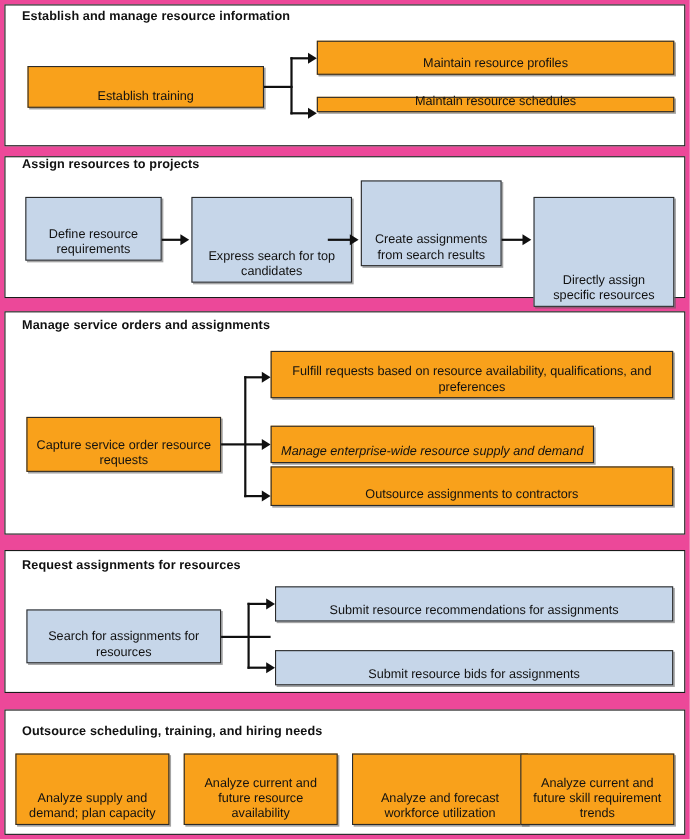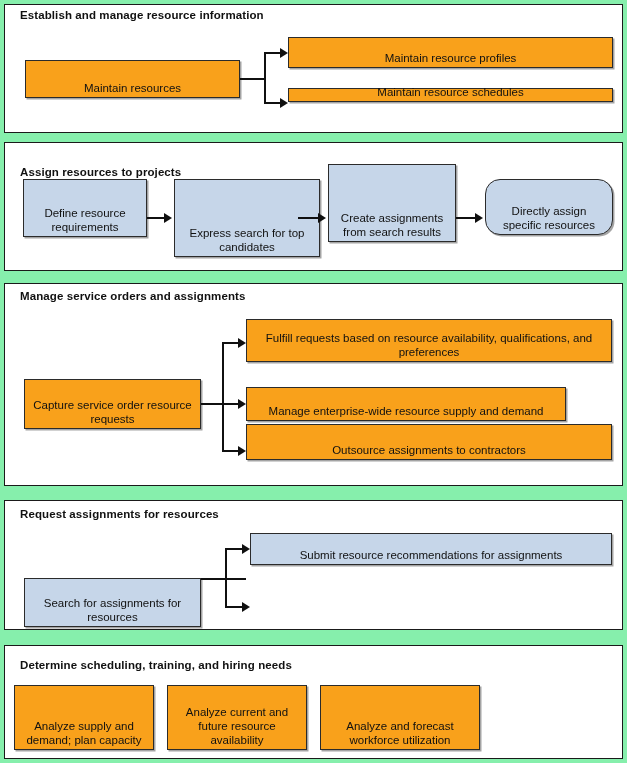--- a/index.html
+++ b/index.html
@@ -12,21 +12,21 @@
     height: 763px;
     font-family: "Liberation Sans", sans-serif;
     color: #1a1a1a;
     overflow: hidden;
   }
 
   #diagram {
     position: relative;
     width: 627px;
     height: 763px;
-    background: #86efac;
+    background: #ec4899;
   }
 
   
   .panel {
     position: absolute;
     background: #ffffff;
     border: 1px solid #1a1a1a;
     box-sizing: border-box;
   }
   .panel-title {
@@ -79,52 +79,52 @@
 </head>
 <body>
 
 <div id="diagram">
 
   <div class="panel" style="left:4px; top:4px; width:619px; height:129px;">
   </div>
   <div class="panel-title" style="left:20px; top:9px;">Establish and manage resource information</div>
 
   <div class="node orange" style="left:25px; top:60px; width:215px; height:38px;">
-    <span>Maintain resources</span>
+    <span>Establish training</span>
   </div>
 
   <div class="node orange" style="left:288px; top:37px; width:325px; height:31px;">
     <span>Maintain resource profiles</span>
   </div>
 
   <div class="node orange" style="left:288px; top:88px; width:325px; height:14px;">
     <span>Maintain resource schedules</span>
   </div>
 
   <div class="hline" style="left:240px; top:78px; width:26px;"></div>
   <div class="vline" style="left:264px; top:52px; height:52px;"></div>
   <div class="hline" style="left:264px; top:52px; width:18px;"></div>
   <div class="arrowhead" style="left:280px; top:48px;"></div>
   <div class="hline" style="left:264px; top:102px; width:18px;"></div>
   <div class="arrowhead" style="left:280px; top:98px;"></div>
 
   <div class="panel" style="left:4px; top:142px; width:619px; height:129px;">
   </div>
-  <div class="panel-title" style="left:20px; top:166px;">Assign resources to projects</div>
+  <div class="panel-title" style="left:20px; top:144px;">Assign resources to projects</div>
 
   <div class="node blue" style="left:23px; top:179px; width:124px; height:58px;">
     <span>Define resource requirements</span>
   </div>
   <div class="node blue" style="left:174px; top:179px; width:146px; height:78px;">
     <span>Express search for top candidates</span>
   </div>
   <div class="node blue" style="left:328px; top:164px; width:128px; height:78px;">
     <span>Create assignments from search results</span>
   </div>
-  <div class="node blue" style="left:485px; top:179px; width:128px; height:56px;border-radius:15px;">
+  <div class="node blue" style="left:485px; top:179px; width:128px; height:100px;">
     <span>Directly assign specific resources</span>
   </div>
 
   <div class="hline" style="left:147px; top:217px; width:19px;"></div>
   <div class="arrowhead" style="left:164px; top:213px;"></div>
 
   <div class="hline" style="left:298px; top:217px; width:22px;"></div>
   <div class="arrowhead" style="left:318px; top:213px;"></div>
 
   <div class="hline" style="left:456px; top:217px; width:21px;"></div>
@@ -134,61 +134,67 @@
   </div>
   <div class="panel-title" style="left:20px; top:290px;">Manage service orders and assignments</div>
 
   <div class="node orange" style="left:24px; top:379px; width:177px; height:50px;">
     <span>Capture service order resource requests</span>
   </div>
 
   <div class="node orange" style="left:246px; top:319px; width:366px; height:43px;">
     <span>Fulfill requests based on resource availability, qualifications, and preferences</span>
   </div>
-  <div class="node orange" style="left:246px; top:387px; width:320px; height:34px;">
+  <div class="node orange" style="left:246px; top:387px; width:294px; height:34px;font-style:italic;">
     <span>Manage enterprise-wide resource supply and demand</span>
   </div>
   <div class="node orange" style="left:246px; top:424px; width:366px; height:36px;">
     <span>Outsource assignments to contractors</span>
   </div>
 
   <div class="hline" style="left:201px; top:403px; width:42px;"></div>
   <div class="vline" style="left:222px; top:342px; height:110px;"></div>
   <div class="hline" style="left:222px; top:342px; width:18px;"></div>
   <div class="arrowhead" style="left:238px; top:338px;"></div>
   <div class="arrowhead" style="left:238px; top:399px;"></div>
   <div class="hline" style="left:222px; top:450px; width:18px;"></div>
   <div class="arrowhead" style="left:238px; top:446px;"></div>
 
   <div class="panel" style="left:4px; top:500px; width:619px; height:130px;">
   </div>
   <div class="panel-title" style="left:20px; top:508px;">Request assignments for resources</div>
 
-  <div class="node blue" style="left:24px; top:554px; width:177px; height:49px;margin-top:24px;">
+  <div class="node blue" style="left:24px; top:554px; width:177px; height:49px;">
     <span>Search for assignments for resources</span>
   </div>
 
   <div class="node blue" style="left:250px; top:533px; width:362px; height:32px;">
     <span>Submit resource recommendations for assignments</span>
+  </div>
+  <div class="node blue" style="left:250px; top:591px; width:362px; height:32px;">
+    <span>Submit resource bids for assignments</span>
   </div>
 
   <div class="hline" style="left:201px; top:578px; width:45px;"></div>
   <div class="vline" style="left:225px; top:548px; height:60px;"></div>
   <div class="hline" style="left:225px; top:548px; width:19px;"></div>
   <div class="arrowhead" style="left:242px; top:544px;"></div>
   <div class="hline" style="left:225px; top:606px; width:19px;"></div>
   <div class="arrowhead" style="left:242px; top:602px;"></div>
 
   <div class="panel" style="left:4px; top:645px; width:619px; height:114px;">
   </div>
-  <div class="panel-title" style="left:20px; top:659px;">Determine scheduling, training, and hiring needs</div>
+  <div class="panel-title" style="left:20px; top:659px;">Outsource scheduling, training, and hiring needs</div>
 
   <div class="node orange" style="left:14px; top:685px; width:140px; height:65px;">
     <span>Analyze supply and demand; plan capacity</span>
   </div>
   <div class="node orange" style="left:167px; top:685px; width:140px; height:65px;">
     <span>Analyze current and future resource availability</span>
   </div>
   <div class="node orange" style="left:320px; top:685px; width:160px; height:65px;">
     <span>Analyze and forecast workforce utilization</span>
   </div>
+  <div class="node orange" style="left:473px; top:685px; width:140px; height:65px;">
+    <span>Analyze current and future skill requirement trends</span>
+  </div>
 
 </div>
 
 </body></html>

